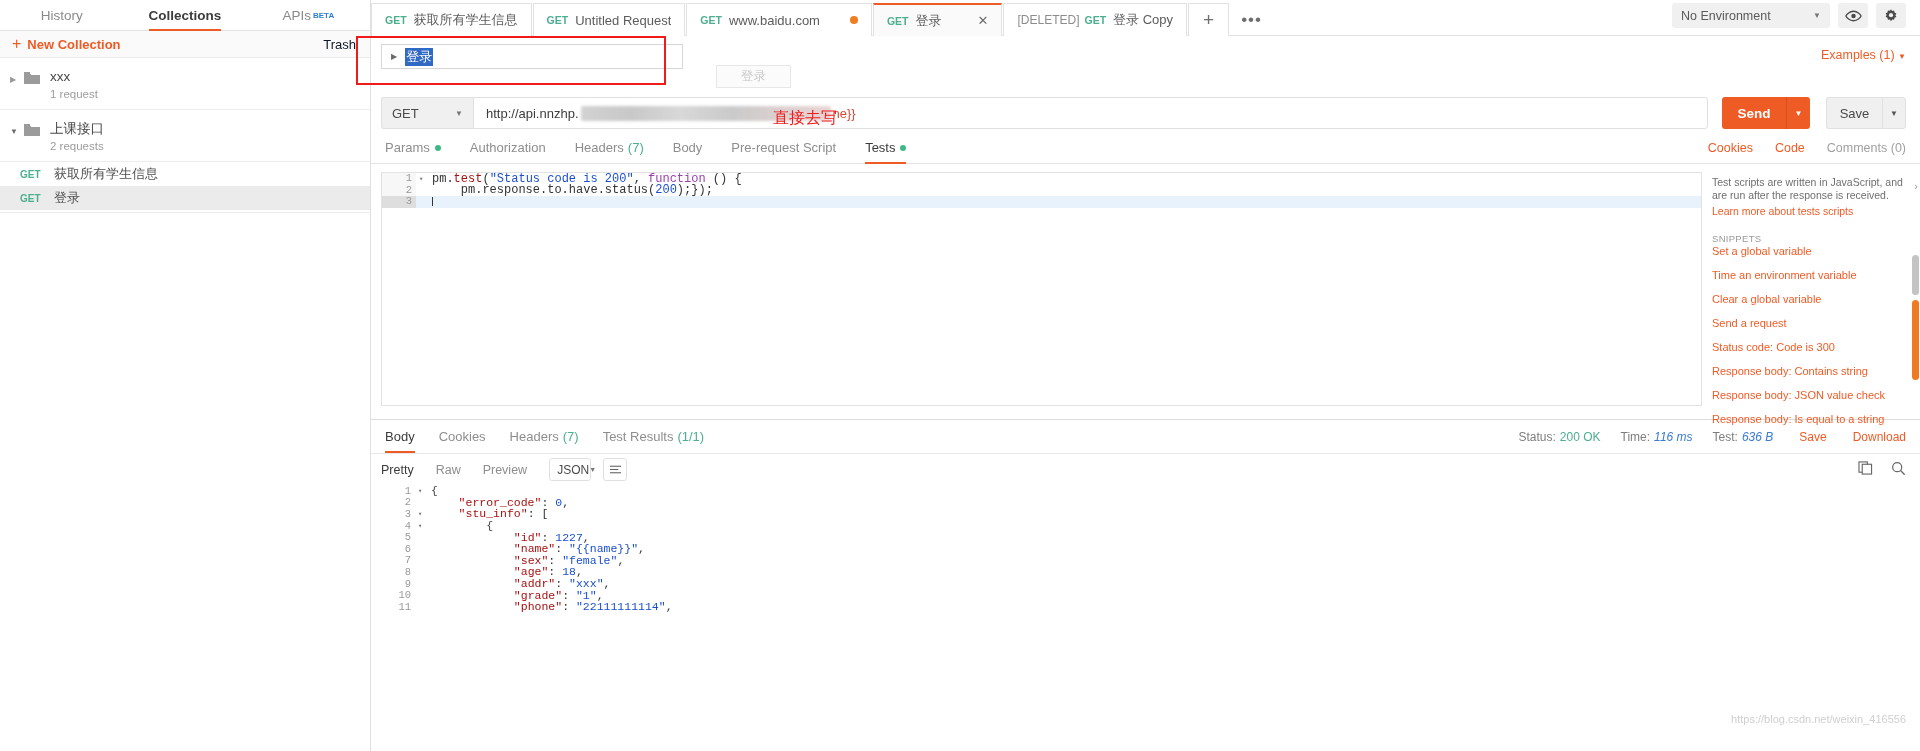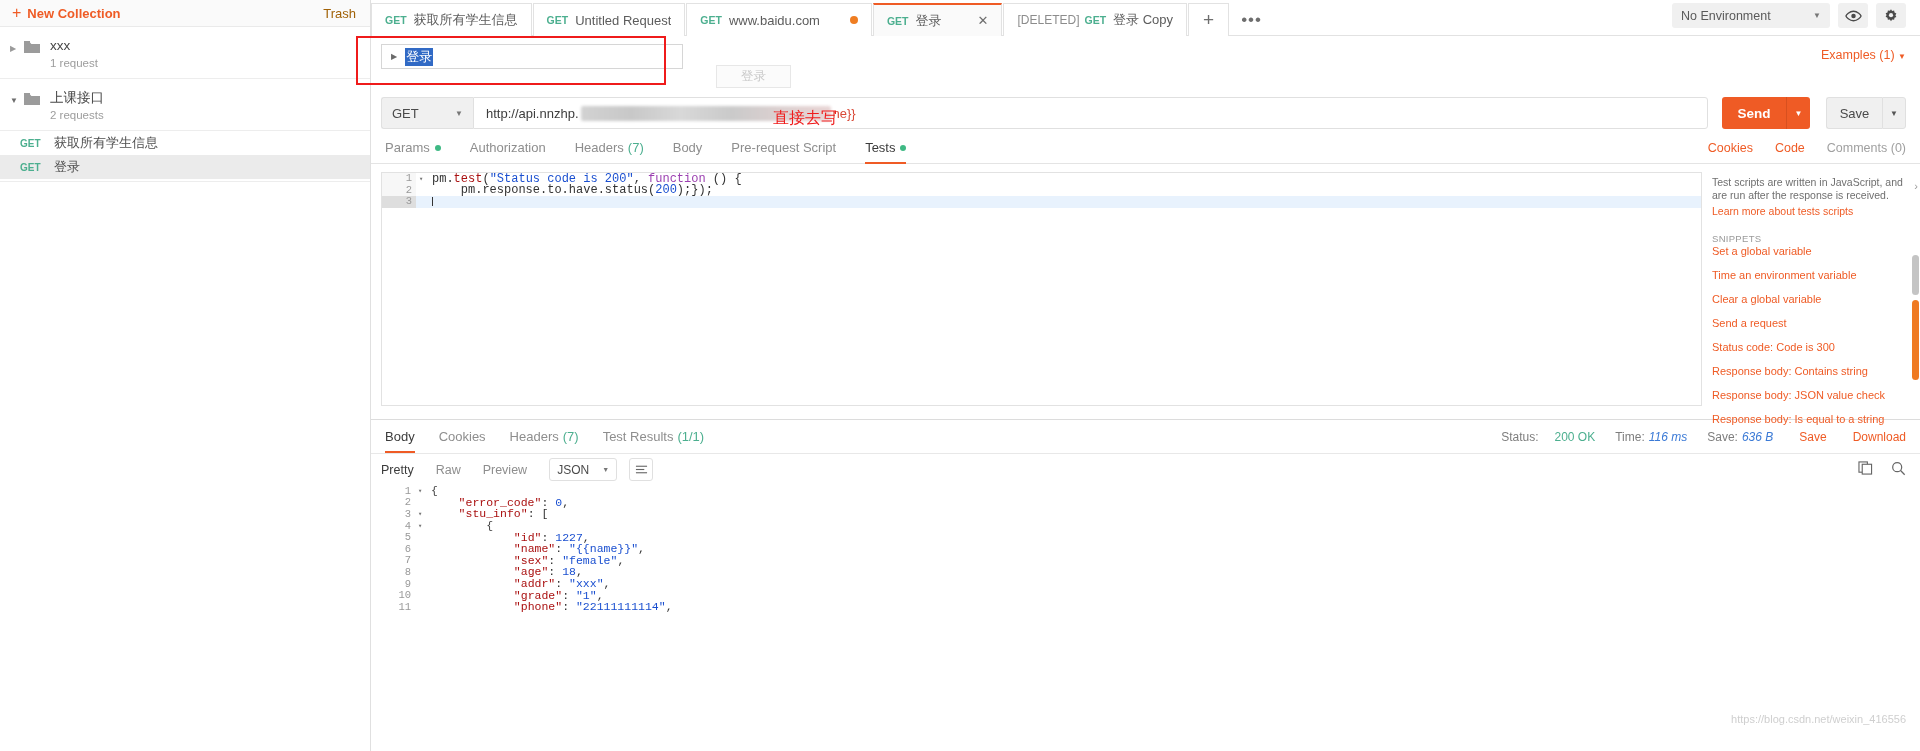--- a/index.html
+++ b/index.html
@@ -21,21 +21,21 @@
 
   .tabs-row { display: flex; border-bottom: 1px solid #e4e4e4; height: 31px; align-items: stretch; }
   .side-tab { flex: 1; display: flex; align-items: center; justify-content: center; font-size: 13.5px; color: #8a8a8a; cursor: pointer; position: relative; }
   .side-tab.active { color: #3c3c3c; font-weight: bold; }
   .side-tab.active::after { content: ""; position: absolute; left: 26px; right: 26px; bottom: -1px; height: 2px; background: #ef5b25; }
   .beta { font-size: 8px; color: #2e7cd6; vertical-align: super; margin-left: 2px; font-weight: bold; }
 
   .newcol-row { display: flex; align-items: center; justify-content: space-between; height: 27px; padding: 0 14px 0 12px; background: #fafafa; border-bottom: 1px solid #eaeaea; }
   .newcol { display: flex; align-items: center; color: #ef5b25; font-size: 13px; font-weight: bold; cursor: pointer; }
   .newcol .plus { font-size: 16px; margin-right: 6px; line-height: 1; font-weight: normal; }
-  .trash { color: #a16207; font-size: 13px; cursor: pointer; }
+  .trash { color: #0f172a; font-size: 13px; cursor: pointer; }
 
   .coll-item { display: flex; align-items: flex-start; padding: 10px 12px 9px 10px; border-bottom: 1px solid #ededed; cursor: pointer; }
   .caret { width: 14px; flex: 0 0 14px; padding-top: 7px; color: #9a9a9a; font-size: 8px; }
   .caret.open { color: #6d6d6d; }
   .folder-ico { width: 20px; flex: 0 0 20px; padding-top: 4px; }
   .coll-text { padding-left: 6px; }
   .coll-name { font-size: 13.5px; color: #474747; line-height: 17px; }
   .coll-sub { font-size: 11.5px; color: #9d9d9d; margin-top: 3px; }
 
   .req-row { display: flex; align-items: center; height: 24px; padding-left: 20px; cursor: pointer; }
@@ -124,28 +124,28 @@
   .snip-arrow { position: absolute; right: 2px; top: 16px; color: #9a9a9a; font-size: 11px; cursor: pointer; }
 
   
   .resp-head { display: flex; align-items: center; height: 33px; padding: 0 14px 0 14px; }
   .rh { font-size: 13px; color: #8e8e8e; margin-right: 24px; height: 33px; display: flex; align-items: center; cursor: pointer; position: relative; }
   .rh.active { color: #3b3b3b; }
   .rh.active::after { content: ""; position: absolute; left: 0; right: 0; bottom: 0; height: 2px; background: #ef5b25; }
   .rh .cnt2 { color: #4caf8f; margin-left: 4px; }
   .resp-meta { margin-left: auto; display: flex; align-items: center; font-size: 12px; color: #7d7d7d; }
   .resp-meta .mk { margin-left: 20px; }
-  .resp-meta .mv { color: #4caf8f; margin-left: 16px; }
+  .resp-meta .mv { color: #4caf8f; margin-left: 4px; }
   .resp-meta .mvb { color: #3b7ad6; margin-left: 4px; font-style: italic; }
   .resp-meta .act { color: #ef5b25; margin-left: 26px; cursor: pointer; }
 
   .resp-toolbar { display: flex; align-items: center; height: 32px; padding: 0 14px 0 10px; border-top: 1px solid #e8e8e8; }
   .rtb { font-size: 12.5px; color: #8e8e8e; margin-right: 22px; cursor: pointer; }
   .rtb.active { color: #3b3b3b; }
-  .fmt-sel { display: flex; align-items: center; justify-content: space-between; width: 68px; height: 23px; border: 1px solid #e0e0e0; border-radius: 3px; padding: 0 7px; font-size: 12px; color: #4a4a4a; margin-right: 12px; cursor: pointer; }
+  .fmt-sel { display: flex; align-items: center; justify-content: space-between; width: 42px; height: 23px; border: 1px solid #e0e0e0; border-radius: 3px; padding: 0 7px; font-size: 12px; color: #4a4a4a; margin-right: 12px; cursor: pointer; }
   .fmt-sel .cd { font-size: 7px; color: #777; }
   .wrapbtn { width: 24px; height: 23px; border: 1px solid #e0e0e0; border-radius: 3px; display: flex; align-items: center; justify-content: center; cursor: pointer; }
   .rtb-right { margin-left: auto; display: flex; align-items: center; gap: 18px; }
 
   .resp-body { flex: 1; overflow: hidden; padding-left: 10px; position: relative; }
   .rb-line { display: flex; height: 11.6px; align-items: center; font-family: "Liberation Mono", monospace; font-size: 11.5px; }
   .rb-gut { width: 34px; flex: 0 0 34px; text-align: right; padding-right: 4px; color: #999; font-size: 10.5px; }
   .rb-fold { width: 10px; flex: 0 0 10px; color: #777; font-size: 7px; text-align: center; }
   .rb-txt { padding-left: 6px; white-space: pre; color: #333; }
   .j-key { color: #a11; }
@@ -159,20 +159,32 @@
   .vscroll i { display: block; width: 7px; background: #ef7a22; border-radius: 4px; }
   .vscroll.grey i { background: #c4c4c4; }
 </style>
 </head>
 <body>
 
 <div class="app">
 
   <div class="sidebar">
 
+    <div class="tabs-row">
+      <div class="side-tab">
+          <span>History</span>
+        </div>
+      <div class="side-tab active">
+          <span>Collections</span>
+        </div>
+      <div class="side-tab">
+          <span>APIs</span>
+          <span class="beta">BETA</span>
+        </div>
+    </div>
 
     <div class="newcol-row">
       <div class="newcol">
         <span class="plus">+</span>
         <span>New Collection</span>
       </div>
       <div class="trash">Trash</div>
     </div>
 
     <div class="coll-item">
@@ -390,21 +402,21 @@
         </div>
       <div class="rh">
           <span>Test Results</span>
           <span class="cnt2">(1/1)</span>
         </div>
       <div class="resp-meta">
         <span class="mk">Status:</span>
           <span class="mv">200 OK</span>
         <span class="mk">Time:</span>
           <span class="mvb">116 ms</span>
-        <span class="mk">Save:</span>
+        <span class="mk">Test:</span>
           <span class="mvb">636 B</span>
         <span class="act">Save</span>
         <span class="act">Download</span>
       </div>
     </div>
 
     <div class="resp-toolbar">
       <span class="rtb active">Pretty</span>
       <span class="rtb">Raw</span>
       <span class="rtb">Preview</span>

